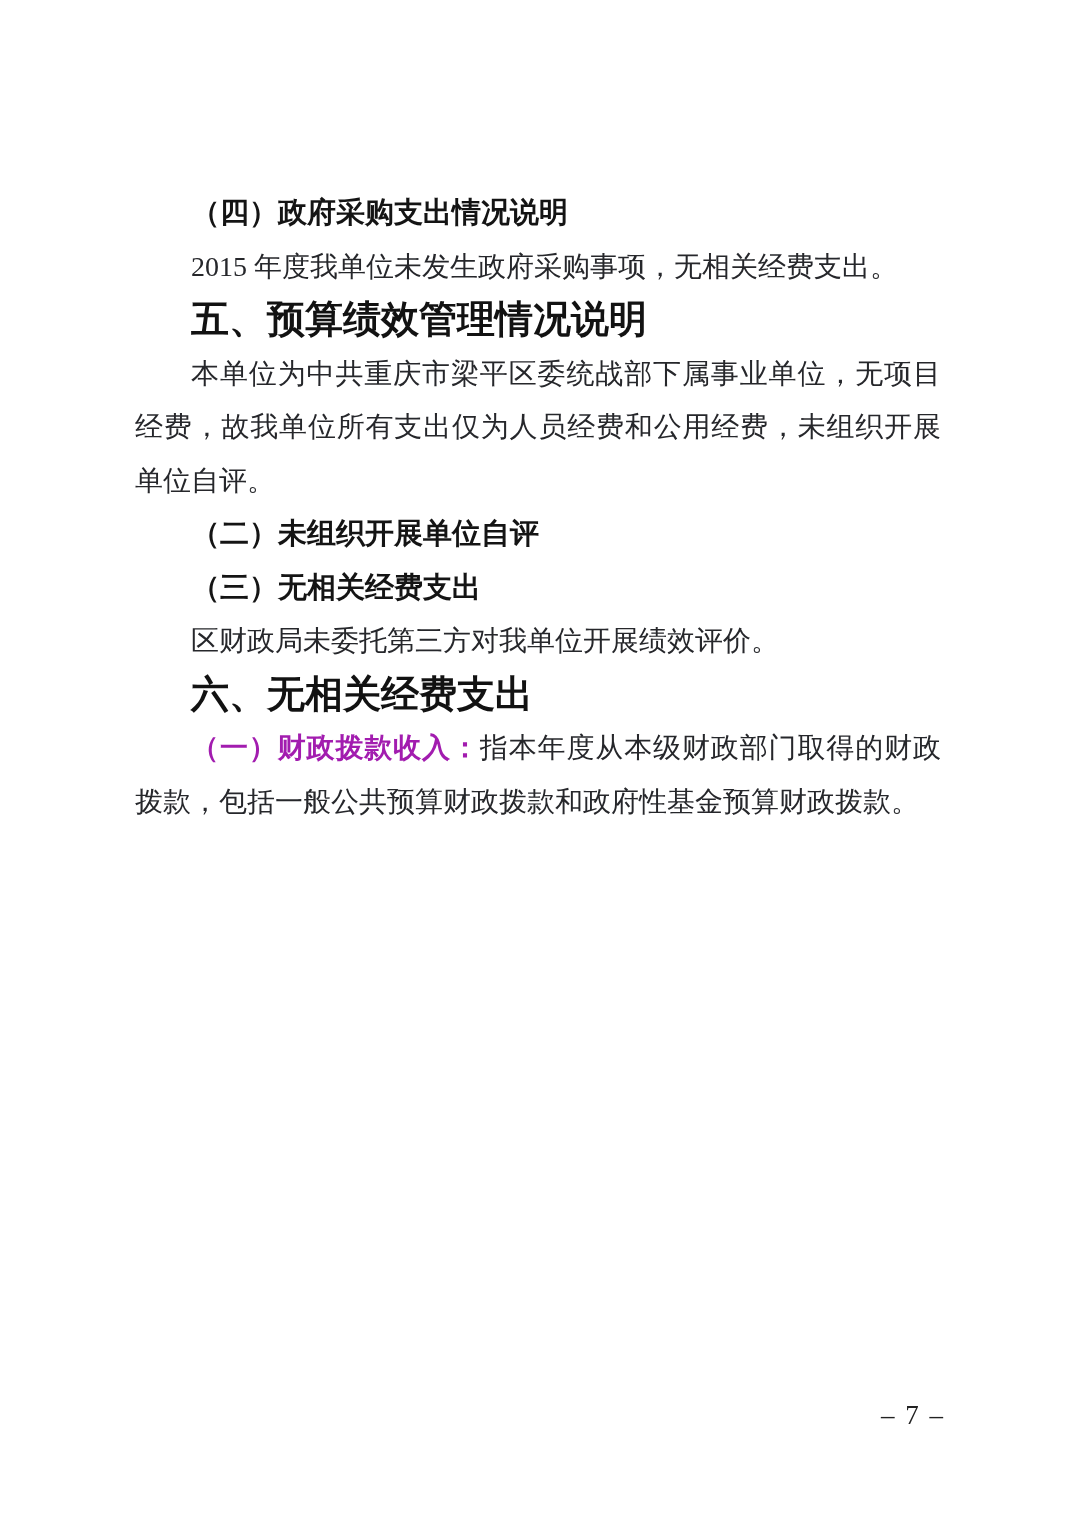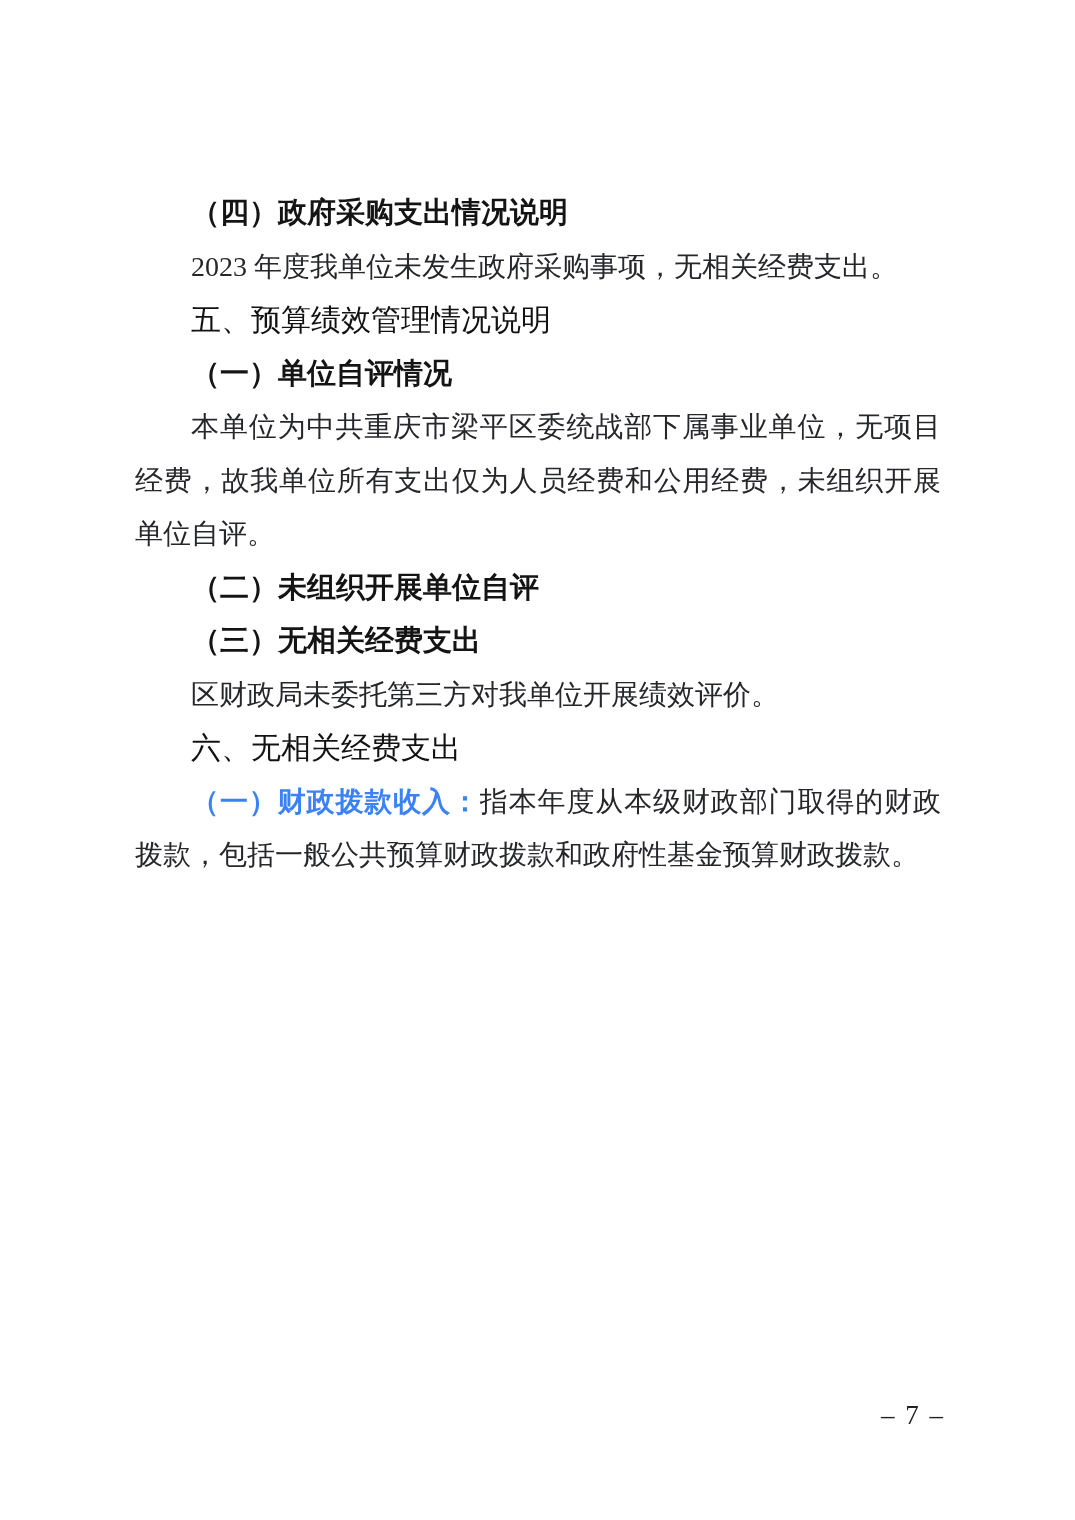--- a/index.html
+++ b/index.html
@@ -24,35 +24,35 @@
     line-height: 53.5px;
     color: #26272b;
     text-align: justify;
   }
   .block {
     text-indent: 56px; 
     margin: 0;
   }
   .block.h1 {
     font-family: "Liberation Sans", sans-serif;
-    font-weight: 400;
-    font-size: 30px;
+    font-weight: 700;
+    font-size: 38px;
     color: #121212;
     text-align: left;
   }
   .block.h2 {
     font-family: "Liberation Serif", serif;
     font-weight: 700;
     font-size: 29px;
     color: #141414;
     text-align: left;
   }
   .lead {
     font-weight: 700;
-    color: #3b82f6;
+    color: #a21caf;
   }
   .footer {
     position: absolute;
     left: 0;
     top: 1400px;
     width: 100%;
     box-sizing: border-box;
     padding-right: 130px;
     text-align: right;
     font-family: "Liberation Serif", serif;
@@ -60,23 +60,22 @@
     letter-spacing: 2px;
     color: #222222;
   }
 </style>
 </head>
 <body>
 
 <div class="page">
   <main class="content">
       <div class="block h2"><span>（四）政府采购支出情况说明</span></div>
-      <div class="block p"><span>2023 年度我单位未发生政府采购事项，无相关经费支出。</span></div>
+      <div class="block p"><span>2015 年度我单位未发生政府采购事项，无相关经费支出。</span></div>
       <div class="block h1"><span>五、预算绩效管理情况说明</span></div>
-      <div class="block h2"><span>（一）单位自评情况</span></div>
       <div class="block p"><span>本单位为中共重庆市梁平区委统战部下属事业单位，无项目经费，故我单位所有支出仅为人员经费和公用经费，未组织开展单位自评。</span></div>
       <div class="block h2"><span>（二）未组织开展单位自评</span></div>
       <div class="block h2"><span>（三）无相关经费支出</span></div>
       <div class="block p"><span>区财政局未委托第三方对我单位开展绩效评价。</span></div>
       <div class="block h1"><span>六、无相关经费支出</span></div>
       <div class="block p"><span class="lead">（一）财政拨款收入：</span><span>指本年度从本级财政部门取得的财政拨款，包括一般公共预算财政拨款和政府性基金预算财政拨款。</span></div>
     </main>
   <div class="footer">– 7 –</div>
 </div>
 

